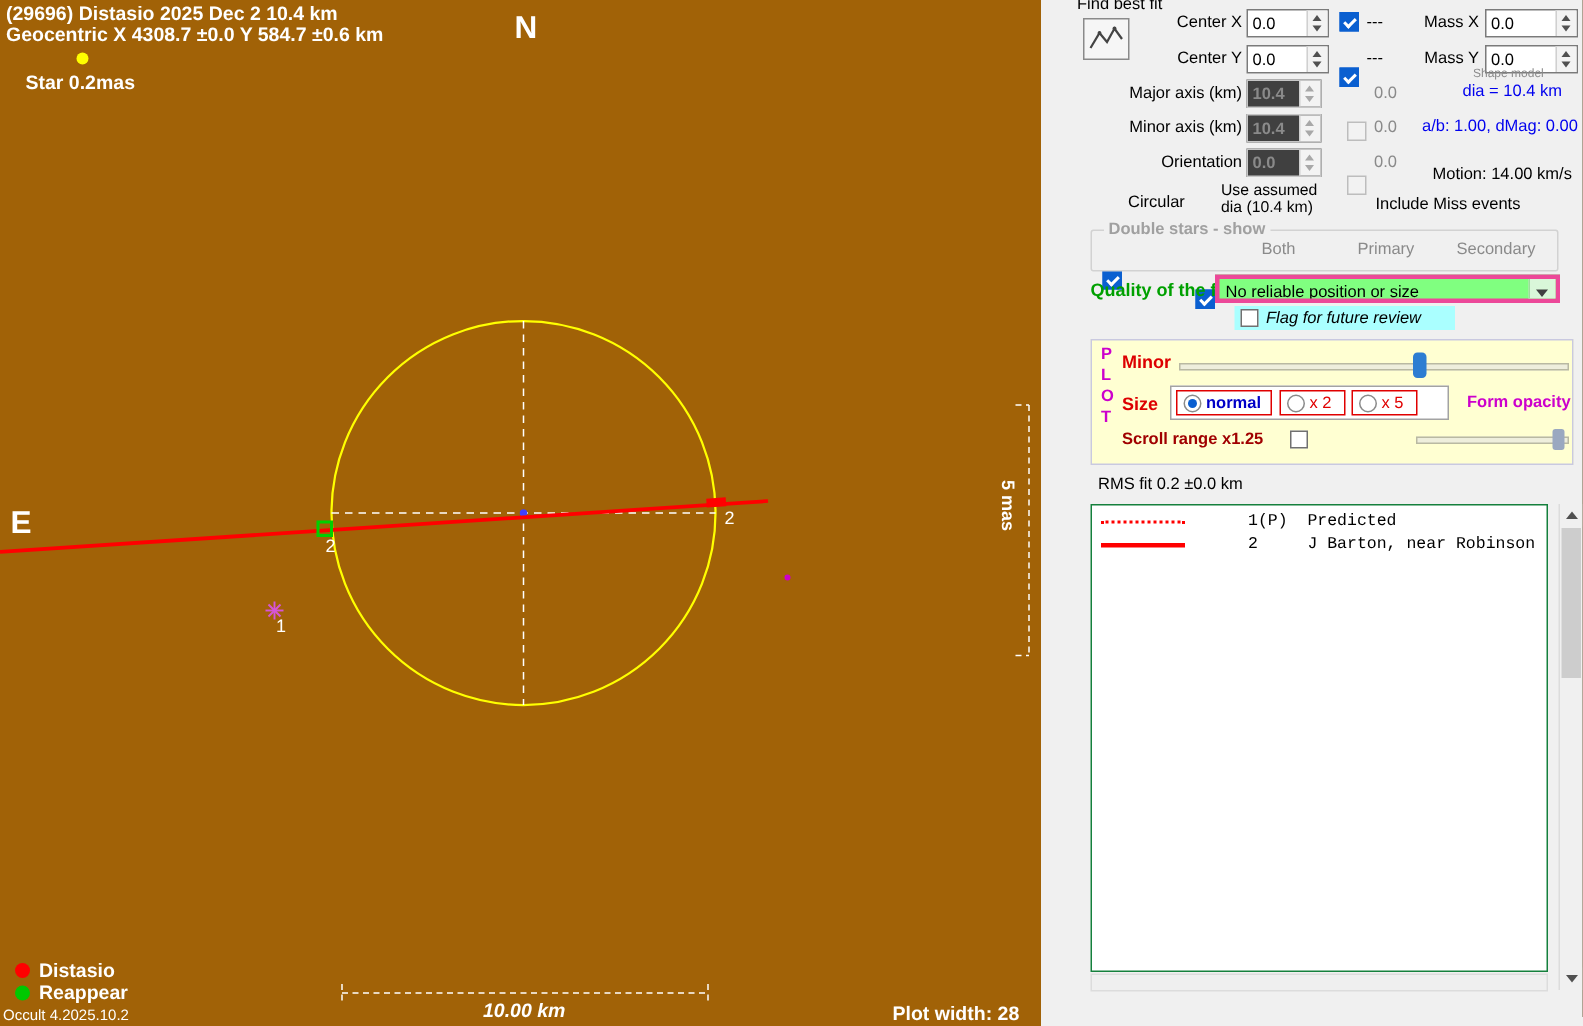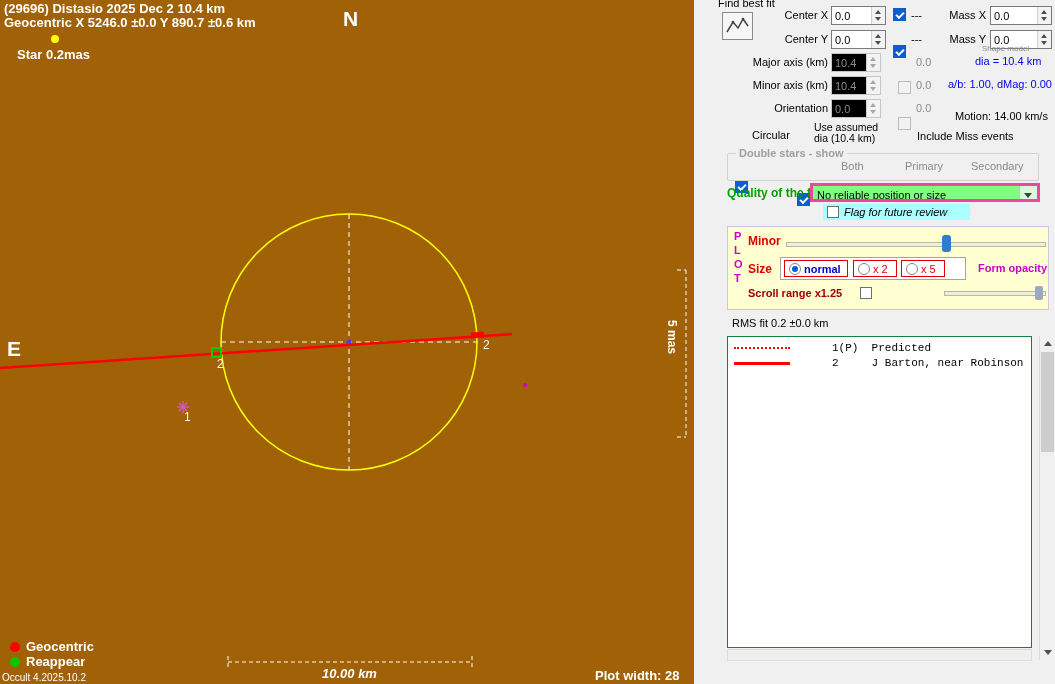--- a/index.html
+++ b/index.html
@@ -23,21 +23,21 @@
   .greenlbl{color:#00a000;font-weight:bold;font-size:12px;}
   .redlbl{color:#dd0000;font-weight:bold;font-size:12px;}
   .maglbl{color:#cc00cc;font-weight:bold;font-size:11px;}
   .dredlbl{color:#a00000;font-weight:bold;font-size:11px;}
   
   .spin{display:flex;border:1px solid #7a7a7a;background:#fff;height:19px;box-sizing:border-box;}
   .spin .v{flex:1;padding:3px 3px 0 3px;font-size:11px;overflow:hidden;}
   .spin .ud{width:13px;position:relative;background:#f3f3f3;border-left:1px solid #d0d0d0;}
   .spin .ud::before{content:"";position:absolute;left:3px;top:3px;border-left:3px solid transparent;border-right:3px solid transparent;border-bottom:4px solid #505050;}
   .spin .ud::after{content:"";position:absolute;left:3px;bottom:3px;border-left:3px solid transparent;border-right:3px solid transparent;border-top:4px solid #505050;}
-  .spin.dis{background:#000000;color:#8a8a8a;border-color:#c6c6c6;}
+  .spin.dis{background:#404040;color:#8a8a8a;border-color:#c6c6c6;font-weight:bold;}
   .spin.dis .ud::before{border-bottom-color:#a8a8a8;}
   .spin.dis .ud::after{border-top-color:#a8a8a8;}
   
   .cb{width:13px;height:13px;box-sizing:border-box;position:relative;}
   .cb.on{background:#0a5fd0;border:1px solid #0a5fd0;}
   .cb.on::after{content:"";position:absolute;left:2px;top:3px;width:6px;height:3px;border-left:2px solid #fff;border-bottom:2px solid #fff;transform:rotate(-45deg);}
   .cb.off{background:#fff;border:1px solid #707070;}
   .cb.dis{background:#f2f2f2;border:1px solid #bdbdbd;}
   
   .rad{width:12px;height:12px;border-radius:50%;border:1px solid #8a8a8a;background:#fff;box-sizing:border-box;position:relative;}
@@ -106,30 +106,30 @@
       <g stroke="#ffffff" stroke-width="1" stroke-dasharray="4,3">
         <line x1="228" y1="662" x2="472" y2="662"></line>
         <line x1="228" y1="656" x2="228" y2="668"></line>
         <line x1="472" y1="656" x2="472" y2="668"></line>
       </g>
       <circle cx="15" cy="647" r="5" fill="#ff0000"></circle>
       <circle cx="15" cy="662" r="5" fill="#00c800"></circle>
     </svg>
 
     <div class="abs wt t13" style="left:4px;top:1px">(29696) Distasio  2025 Dec 2  10.4 km</div>
-    <div class="abs wt t13" style="left:4px;top:15px">Geocentric  X 5246.0 ±0.0  Y 890.7 ±0.6 km</div>
+    <div class="abs wt t13" style="left:4px;top:15px">Geocentric  X 4308.7 ±0.0  Y 584.7 ±0.6 km</div>
     <div class="abs wt t13" style="left:17px;top:47px">Star 0.2mas</div>
     <div class="abs wt big" style="left:343px;top:7px">N</div>
     <div class="abs wt big" style="left:7px;top:337px">E</div>
     <div class="abs wt t12" style="left:217px;top:357px;font-weight:normal">2</div>
     <div class="abs wt t12" style="left:483px;top:338px;font-weight:normal">2</div>
     <div class="abs wt t12" style="left:184px;top:410px;font-weight:normal">1</div>
     <div class="abs wt t12 vert" style="left:665px;top:320px">5 mas</div>
     <div class="abs wt t13 ital" style="left:322px;top:666px">10.00 km</div>
-    <div class="abs wt t13" style="left:26px;top:639px">Geocentric</div>
+    <div class="abs wt t13" style="left:26px;top:639px">Distasio</div>
     <div class="abs wt t13" style="left:26px;top:654px">Reappear</div>
     <div class="abs wt small" style="left:2px;top:672px">Occult 4.2025.10.2</div>
     <div class="abs wt t13" style="left:595px;top:668px">Plot width: 28 km</div>
   </div>
 
   <div class="abs panel">
 
     <div class="abs lbl" style="left:24px;top:-3px">Find best fit</div>
     <div class="abs btn" style="left:28px;top:12px;width:31px;height:28px">
       <svg width="25" height="20">

